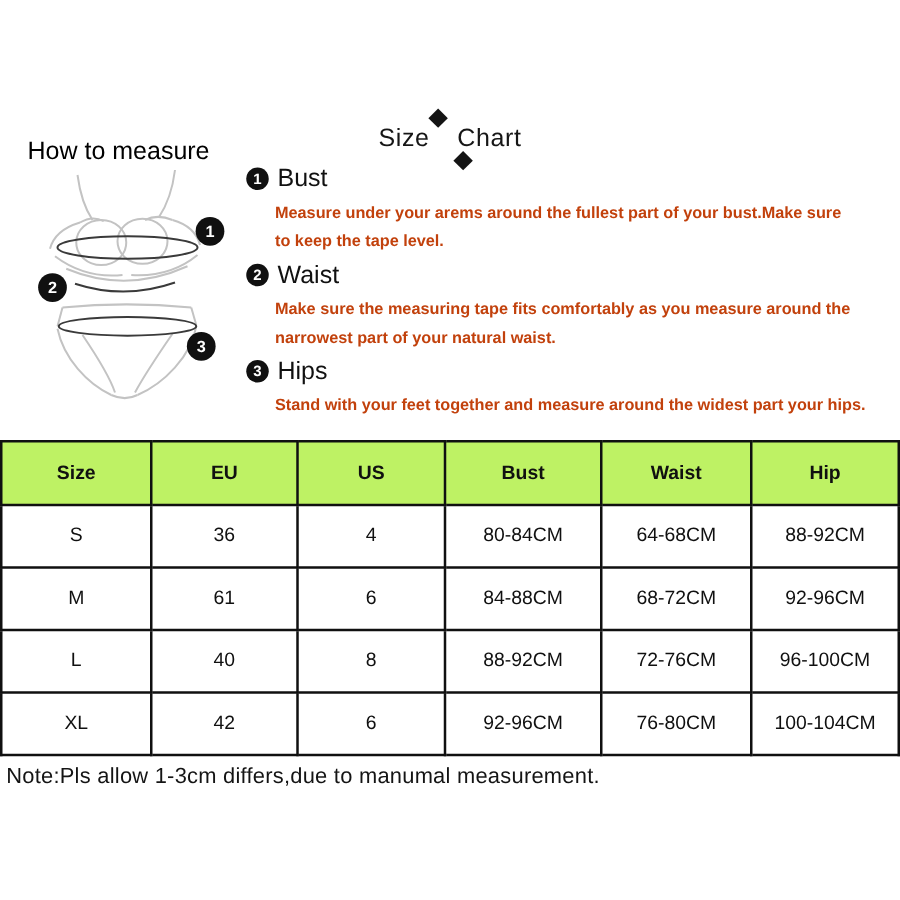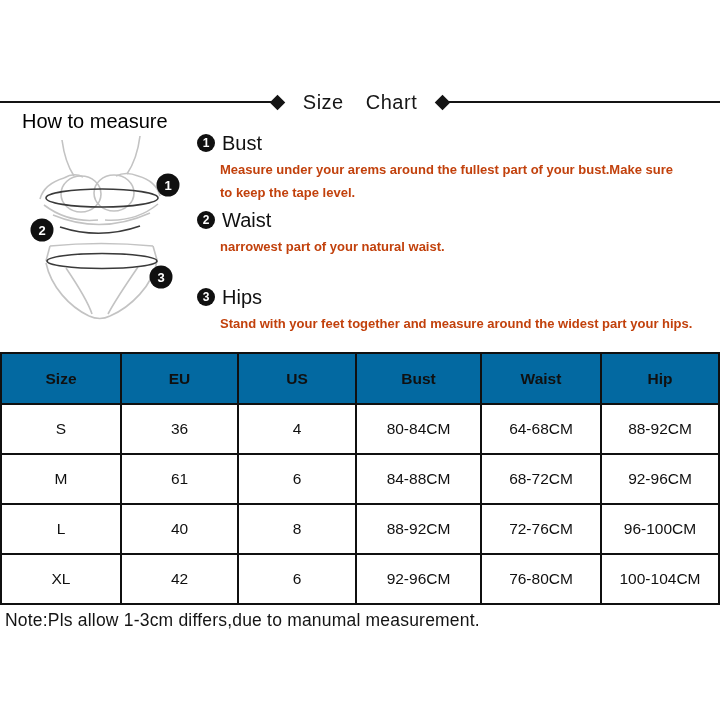--- a/index.html
+++ b/index.html
@@ -7,21 +7,21 @@
     width:720px;height:720px;
     background:#ffffff;
     position:relative;
     font-family:"Liberation Sans","DejaVu Sans",sans-serif;
     color:#1a1a1a;
     overflow:hidden;
   }
   
   .title-bar{
     position:absolute;left:0;top:89px;width:720px;height:26px;
-    display:flex;align-items:center;
+    display:flex;align-items:center;flex-direction:column;
   }
   .rule{flex:1;height:2px;background:#141414;}
   .diamond{
     width:11px;height:11px;background:#141414;
     transform:rotate(45deg);
     flex:0 0 auto;
   }
   .diamond.left{margin-right:20px;}
   .diamond.right{margin-left:20px;}
   .title-text{
@@ -57,21 +57,21 @@
   .size-table{
     position:absolute;left:0;top:352px;width:719px;
     border-collapse:collapse;table-layout:fixed;
   }
   .size-table th,.size-table td{
     border:2px solid #101010;
     text-align:center;vertical-align:middle;
     font-size:15.5px;color:#101010;
     padding:0;
   }
-  .size-table th{height:49px;background:#0369a1;font-weight:bold;margin-top:43px;}
+  .size-table th{height:49px;background:#bef264;font-weight:bold;margin-top:43px;}
   .size-table td{height:48px;background:#ffffff;font-weight:normal;}
   
   .note{
     position:absolute;left:5px;top:610px;
     font-size:17.5px;color:#141414;letter-spacing:.2px;
   }
 </style>
 </head>
 <body>
 
@@ -141,20 +141,21 @@
     <div>to keep the tape level.</div>
   </div>
 </div>
 
 <div class="inst inst-2">
   <div class="inst-head">
     <span class="num-badge">2</span>
     <span class="inst-title">Waist</span>
   </div>
   <div class="inst-desc">
+    <div>Make sure the measuring tape fits comfortably as you measure around the</div>
     <div>narrowest part of your natural waist.</div>
   </div>
 </div>
 
 <div class="inst inst-3">
   <div class="inst-head">
     <span class="num-badge">3</span>
     <span class="inst-title">Hips</span>
   </div>
   <div class="inst-desc">

